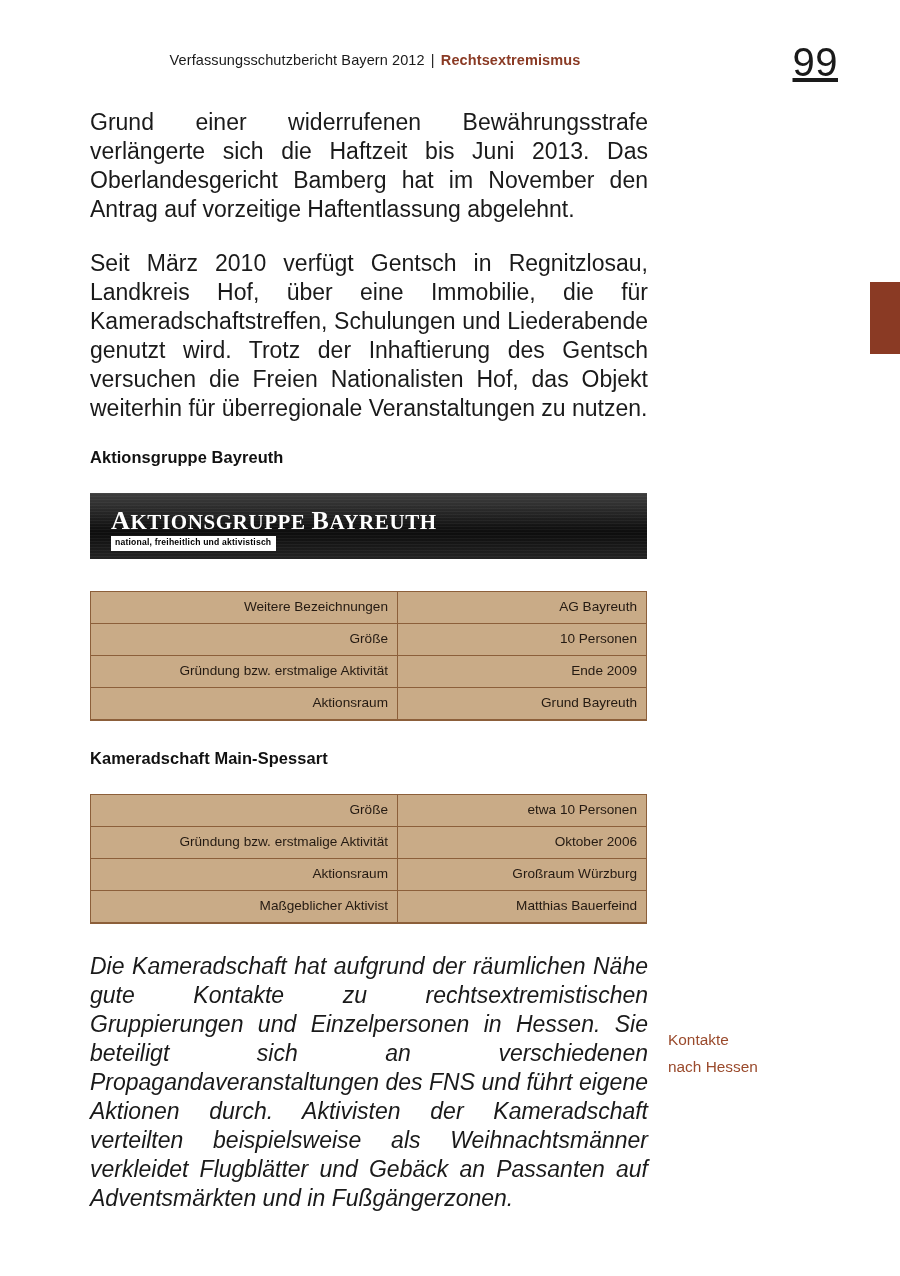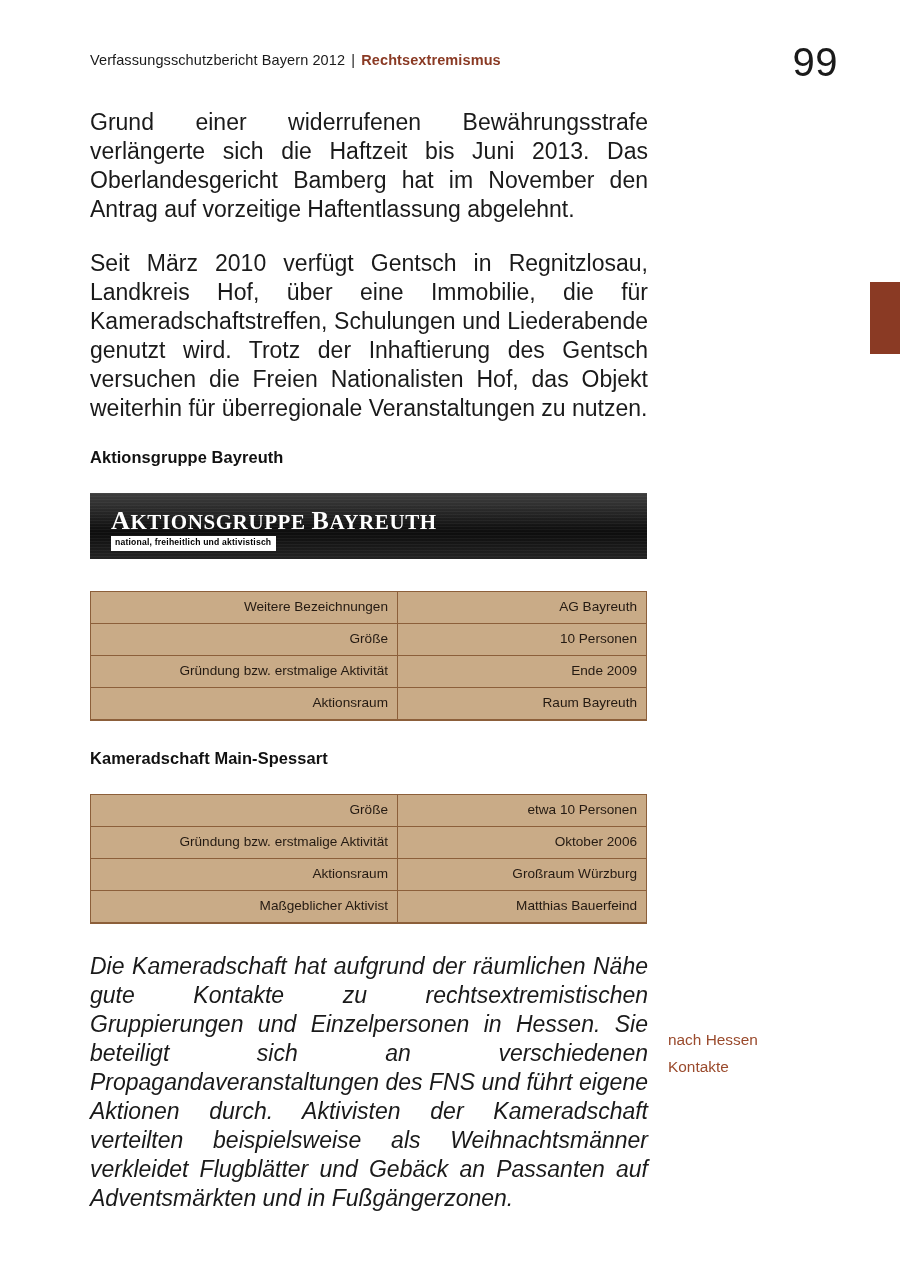--- a/index.html
+++ b/index.html
@@ -24,37 +24,39 @@
   
   .header {
     position: absolute;
     left: 90px;
     top: 52px;
     width: 570px;
     font-size: 14.5px;
     letter-spacing: 0.1px;
     color: #1a1a1a;
     white-space: nowrap;
+    text-align: center;
   }
   .header .sep {
     color: #1a1a1a;
     padding: 0 2px;
   }
   .header .topic {
     color: #8a3a24;
     font-weight: bold;
   }
   .page-number {
     position: absolute;
     right: 62px;
     top: 42px;
     font-size: 40px;
     line-height: 1;
     color: #1a1a1a;
     letter-spacing: 0.5px;
+    text-decoration: underline;
   }
 
   
   .side-marker {
     position: absolute;
     right: 0;
     top: 282px;
     width: 30px;
     height: 72px;
     background: #8a3a24;
@@ -209,21 +211,21 @@
         <tr>
           <td class="key">Größe</td>
           <td class="val">10 Personen</td>
         </tr>
         <tr>
           <td class="key">Gründung bzw. erstmalige Aktivität</td>
           <td class="val">Ende 2009</td>
         </tr>
         <tr>
           <td class="key">Aktionsraum</td>
-          <td class="val">Raum Bayreuth</td>
+          <td class="val">Grund Bayreuth</td>
         </tr>
       </tbody>
     </table>
 
 
     <h3 class="sub">Kameradschaft Main-Spessart</h3>
 
     <table class="info-table">
       <tbody>
         <tr>
@@ -243,17 +245,17 @@
           <td class="val">Matthias Bauerfeind</td>
         </tr>
       </tbody>
     </table>
 
     <p class="body">Die Kameradschaft hat aufgrund der räumlichen Nähe gute Kontakte zu rechtsextremistischen Gruppierungen und Einzelpersonen in Hessen. Sie beteiligt sich an verschiedenen Propagandaveranstaltungen des FNS und führt eigene Aktionen durch. Aktivisten der Kameradschaft verteilten beispielsweise als Weihnachtsmänner verkleidet Flugblätter und Gebäck an Passanten auf Adventsmärkten und in Fußgängerzonen.</p>
 
   </div>
 
   <div class="margin-note">
+    <div>Kontakte</div>
     <div>nach Hessen</div>
-    <div>Kontakte</div>
   </div>
 
 </div>
 
 </body></html>

